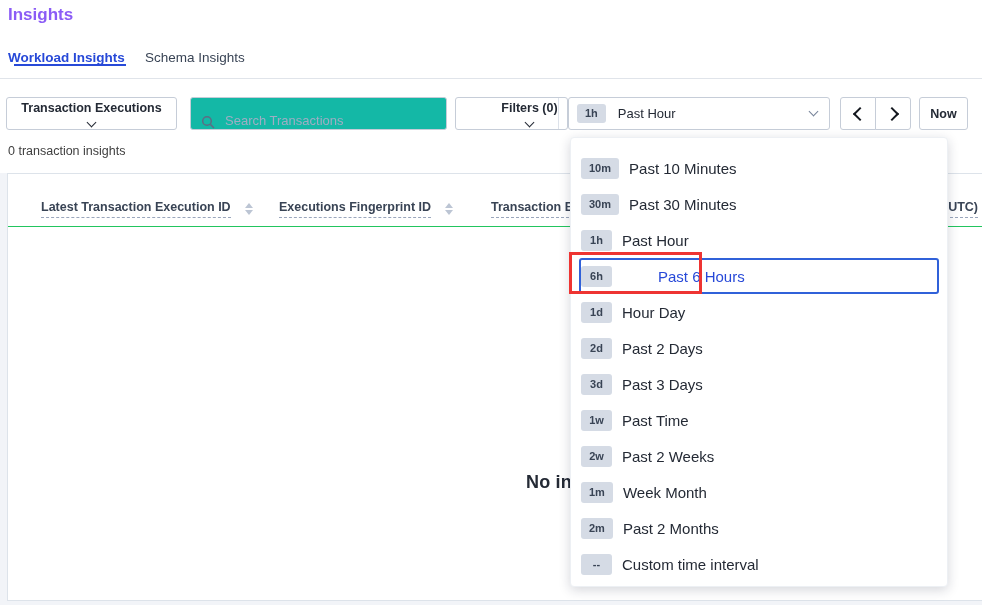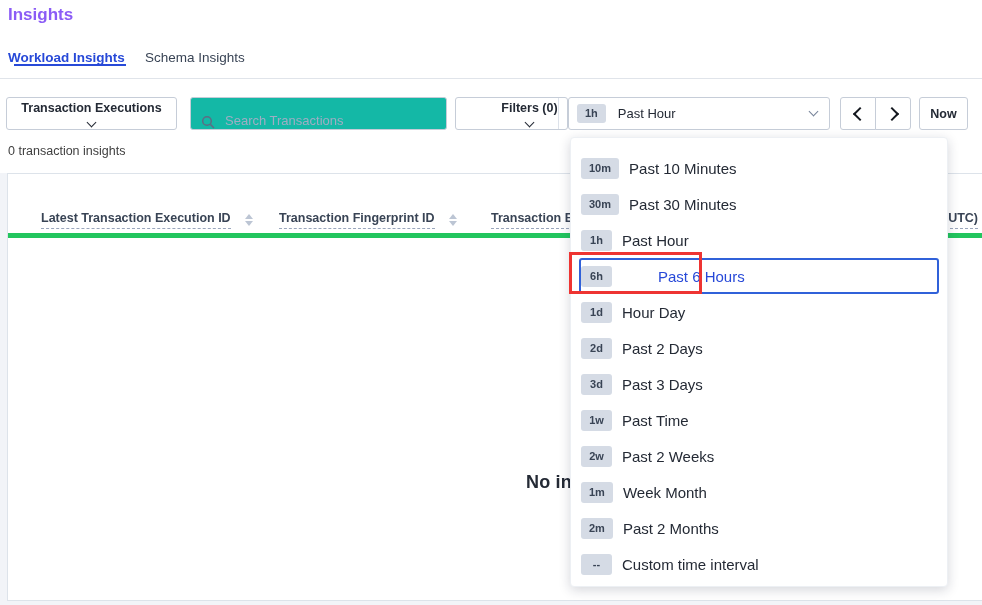--- a/index.html
+++ b/index.html
@@ -78,22 +78,22 @@
     position:absolute;left:8px;top:144px;font-size:12.5px;color:#404040;
   }
   
   .left-strip{position:absolute;left:0;top:173px;width:7px;height:428px;background:#f2f4f8;}
   .bottom-strip{position:absolute;left:0;top:601px;width:982px;height:4px;background:#f2f4f8;}
   .table-card{
     position:absolute;left:7px;top:173px;width:976px;height:428px;box-sizing:border-box;
     background:#fff;border:1px solid #dde3ea;z-index:1;
   }
   .thead{
-    position:absolute;left:0;top:15px;width:100%;height:49px;box-sizing:border-box;
-    border-bottom:5px solid #22c55e;
+    position:absolute;left:0;top:4px;width:100%;height:49px;box-sizing:border-box;
+    border-bottom:1px solid #22c55e;
   }
   .th{
     position:absolute;top:22px;display:flex;align-items:center;
     font-size:12.5px;font-weight:700;color:#394455;white-space:nowrap;cursor:pointer;
   }
   .th .th-label{border-bottom:1px dashed #9aa6bc;padding-bottom:3px;}
   .sort{display:inline-flex;flex-direction:column;gap:2px;margin-left:14px;}
   .sort i{width:0;height:0;border-left:4px solid transparent;border-right:4px solid transparent;}
   .sort .up{border-bottom:5px solid #bcc5d4;}
   .sort .dn{border-top:5px solid #bcc5d4;}
@@ -189,21 +189,21 @@
   <div class="table-card">
     <div class="thead">
       <div class="th" style="left:33px;">
         <span class="th-label">Latest Transaction Execution ID</span>
         <span class="sort">
             <i class="up"></i>
             <i class="dn"></i>
           </span>
       </div>
       <div class="th" style="left:271px;">
-        <span class="th-label">Transaction Fingerprint ID</span>
+        <span class="th-label">Executions Fingerprint ID</span>
         <span class="sort">
             <i class="up"></i>
             <i class="dn"></i>
           </span>
       </div>
       <div class="th" style="left:483px;">
         <span class="th-label">Transaction Execution</span>
         <span class="sort">
             <i class="up"></i>
             <i class="dn"></i>

